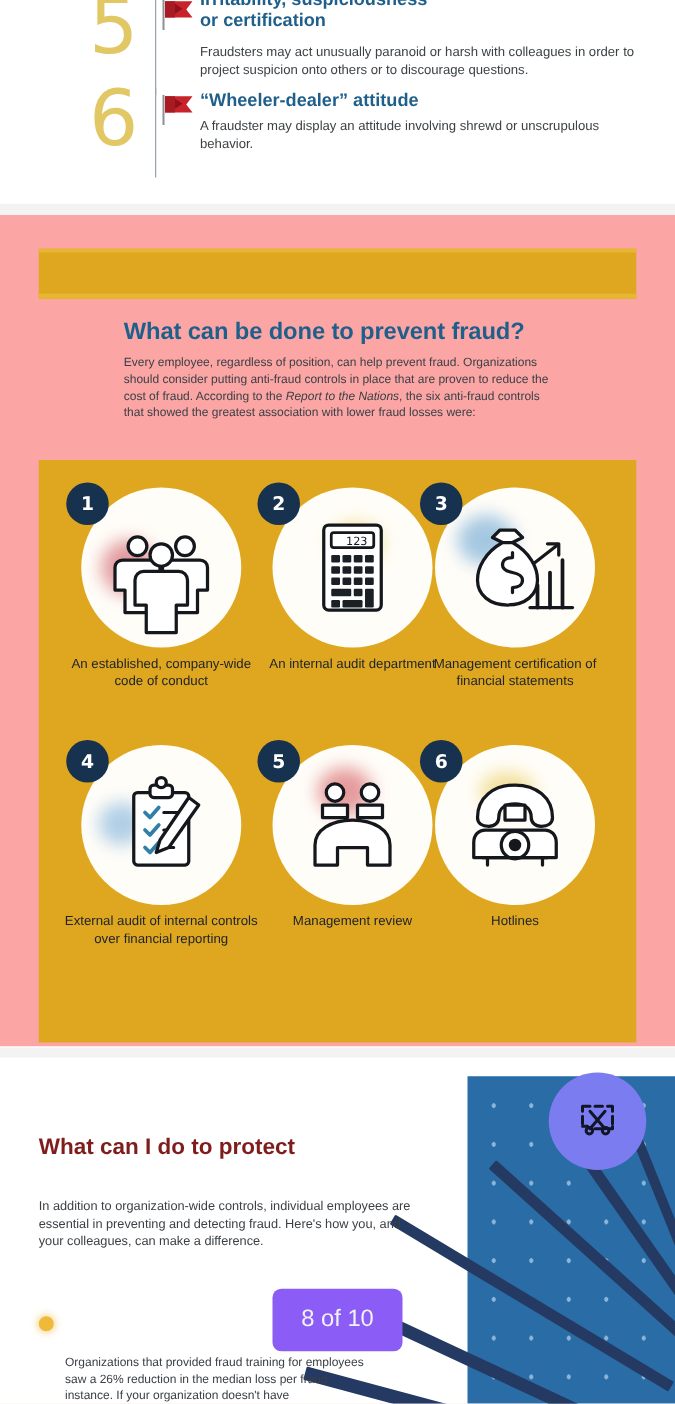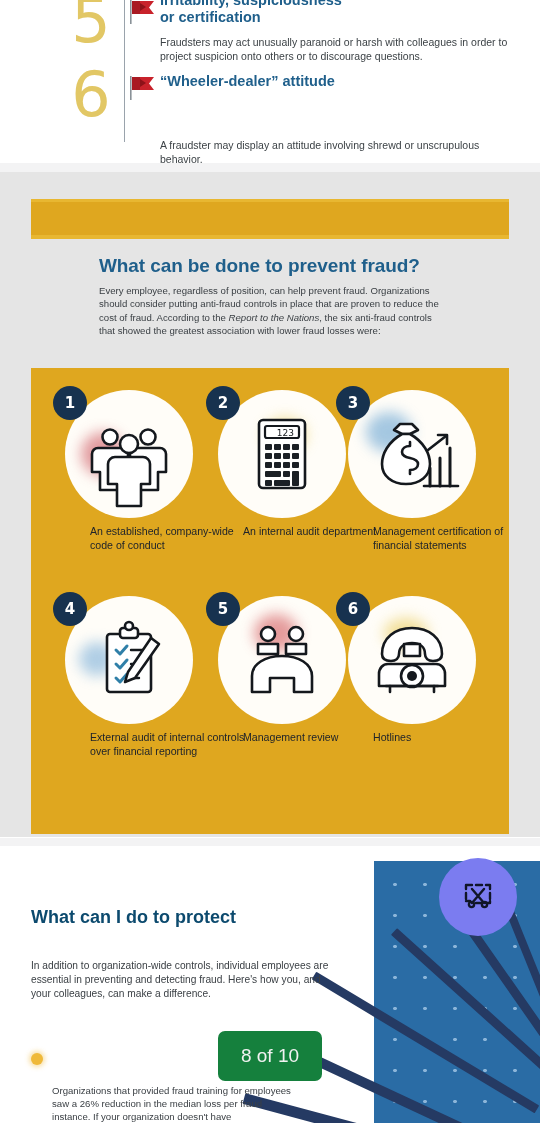--- a/index.html
+++ b/index.html
@@ -27,21 +27,21 @@
   .ftitle{
     position:absolute;left:160px;right:16px;
     font-size:14.5px;font-weight:bold;color:#1f5f8b;line-height:17px;
   }
   .fbody{
     position:absolute;left:160px;right:18px;
     font-size:10.5px;color:#3c4246;line-height:14px;
   }
 
   
-  #prevent{top:172px;height:665px;background:#e5e5e5;}
+  #prevent{top:172px;height:665px;background:#fca5a5;}
   .goldbar{
     position:absolute;left:31px;top:27px;width:478px;height:40px;
     background:#dfa71f;
     border-top:3px solid #e8b731;border-bottom:4px solid #e8b731;
     box-sizing:border-box;
   }
   .h2blue{
     position:absolute;left:99px;top:83px;right:30px;
     font-size:19px;font-weight:bold;color:#1f5f8b;letter-spacing:-.1px;
   }
@@ -63,29 +63,29 @@
   }
   .badge{
     position:absolute;left:0;top:-4px;width:34px;height:34px;border-radius:50%;
     background:#17324f;color:#fff;font-size:15px;font-weight:bold;
     display:flex;align-items:center;justify-content:center;
     font-family:"DejaVu Sans",sans-serif;z-index:3;
   }
   .glyph{position:absolute;left:12px;top:0;width:128px;height:128px;z-index:2;}
   .blob{position:absolute;border-radius:50%;filter:blur(7px);opacity:.55;z-index:1;}
   .caption{
-    position:absolute;left:-5px;top:134px;width:162px;text-align:left;
-    font-size:10.6px;line-height:14.2px;color:#20242a;margin-left:42px;
+    position:absolute;left:-5px;top:134px;width:162px;text-align:center;
+    font-size:10.6px;line-height:14.2px;color:#20242a;
   }
 
   
   #protect{top:846px;height:277px;background:#ffffff;overflow:hidden;}
   .h2b2{
     position:absolute;left:31px;top:60px;width:300px;
-    font-size:18px;font-weight:bold;color:#0c4a6e;line-height:22px;
+    font-size:18px;font-weight:bold;color:#7f1d1d;line-height:22px;
   }
   .para2{
     position:absolute;left:31px;top:113px;width:312px;
     font-size:10.2px;line-height:14.2px;color:#3b4045;
   }
   .bullet{
     position:absolute;left:31px;top:207px;width:12px;height:12px;border-radius:50%;
     background:#efb93a;box-shadow:0 0 5px 2px rgba(239,185,58,.45);
   }
   .btitle{
@@ -110,21 +110,21 @@
   .ray{position:absolute;background:#253a63;transform-origin:0 50%;border-radius:1px;}
 
   
   .snipbtn{
     position:absolute;left:439px;top:858px;width:78px;height:78px;border-radius:50%;
     background:#7b7cf0;display:flex;align-items:center;justify-content:center;z-index:40;
   }
   
   .pagechip{
     position:absolute;left:218px;top:1031px;width:104px;height:50px;border-radius:7px;
-    background:#15803d;color:#f2f2f2;font-size:19px;
+    background:#8b5cf6;color:#f2f2f2;font-size:19px;
     display:flex;align-items:center;justify-content:center;z-index:30;
   }
 </style>
 </head>
 <body>
 
 <div class="sec" id="flags">
 
   <div class="flagrow" style="top:24px;height:90px;">
     <div class="bignum">5</div>
@@ -149,21 +149,21 @@
     <div class="vrule" style="top:6px;height:72px;"></div>
     <span class="flagicon" style="top:12px;">
       <svg width="30" height="24" viewBox="0 0 30 24">
         <rect x="2" y="0" width="1.6" height="24" fill="#8a9298"></rect>
         <path d="M4 1 H26 L21 7.5 L26 14 H4 Z" fill="#c8222b"></path>
         <path d="M4 1 H12 V14 H4 Z" fill="#a91a22"></path>
         <path d="M12 3 l6 4 -6 4 z" fill="#8d1219"></path>
       </svg>
     </span>
     <div class="ftitle" style="top:9px;">“Wheeler-dealer” attitude</div>
-    <div class="fbody" style="top:30px;margin-top:44px;">A fraudster may display an attitude involving shrewd or unscrupulous behavior.</div>
+    <div class="fbody" style="top:30px;">A fraudster may display an attitude involving shrewd or unscrupulous behavior.</div>
   </div>
 </div>
 
 <div class="divider" style="top:163px;"></div>
 
 <div class="sec" id="prevent">
 
   <div class="goldbar"></div>
 
   <div class="h2blue">What can be done to prevent fraud?</div>

